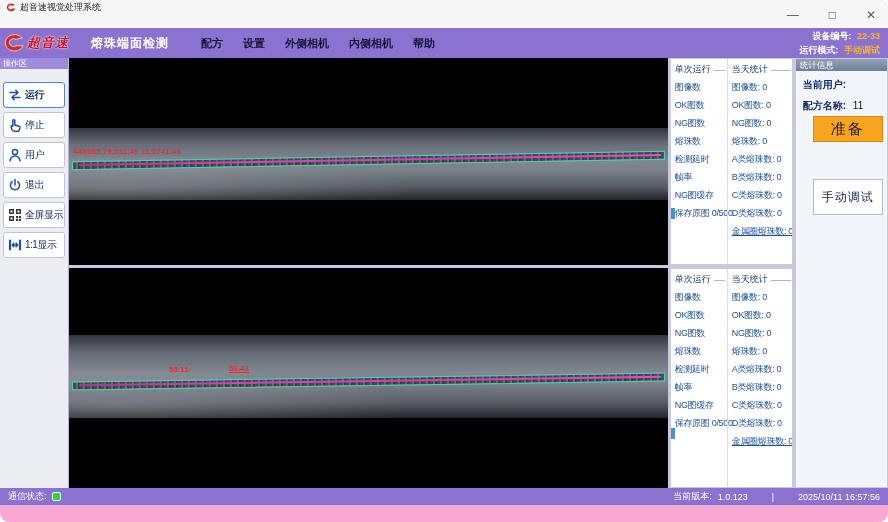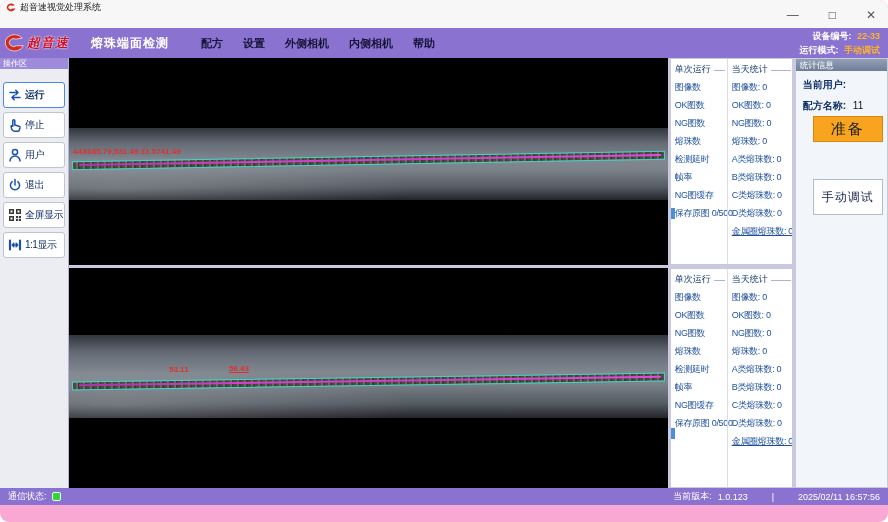--- a/index.html
+++ b/index.html
@@ -310,17 +310,17 @@
     </div>
   </div>
 
   <div class="statusbar">
     <span>通信状态:</span>
     <span class="comm-ind"></span>
     <div class="sb-right">
       <span>当前版本:</span>
       <span>1.0.123</span>
       <span class="sep">|</span>
-      <span>2025/02/11  16:57:56</span>
+      <span>2025/10/11  16:57:56</span>
     </div>
   </div>
 
 </div>
 
 </body></html>

